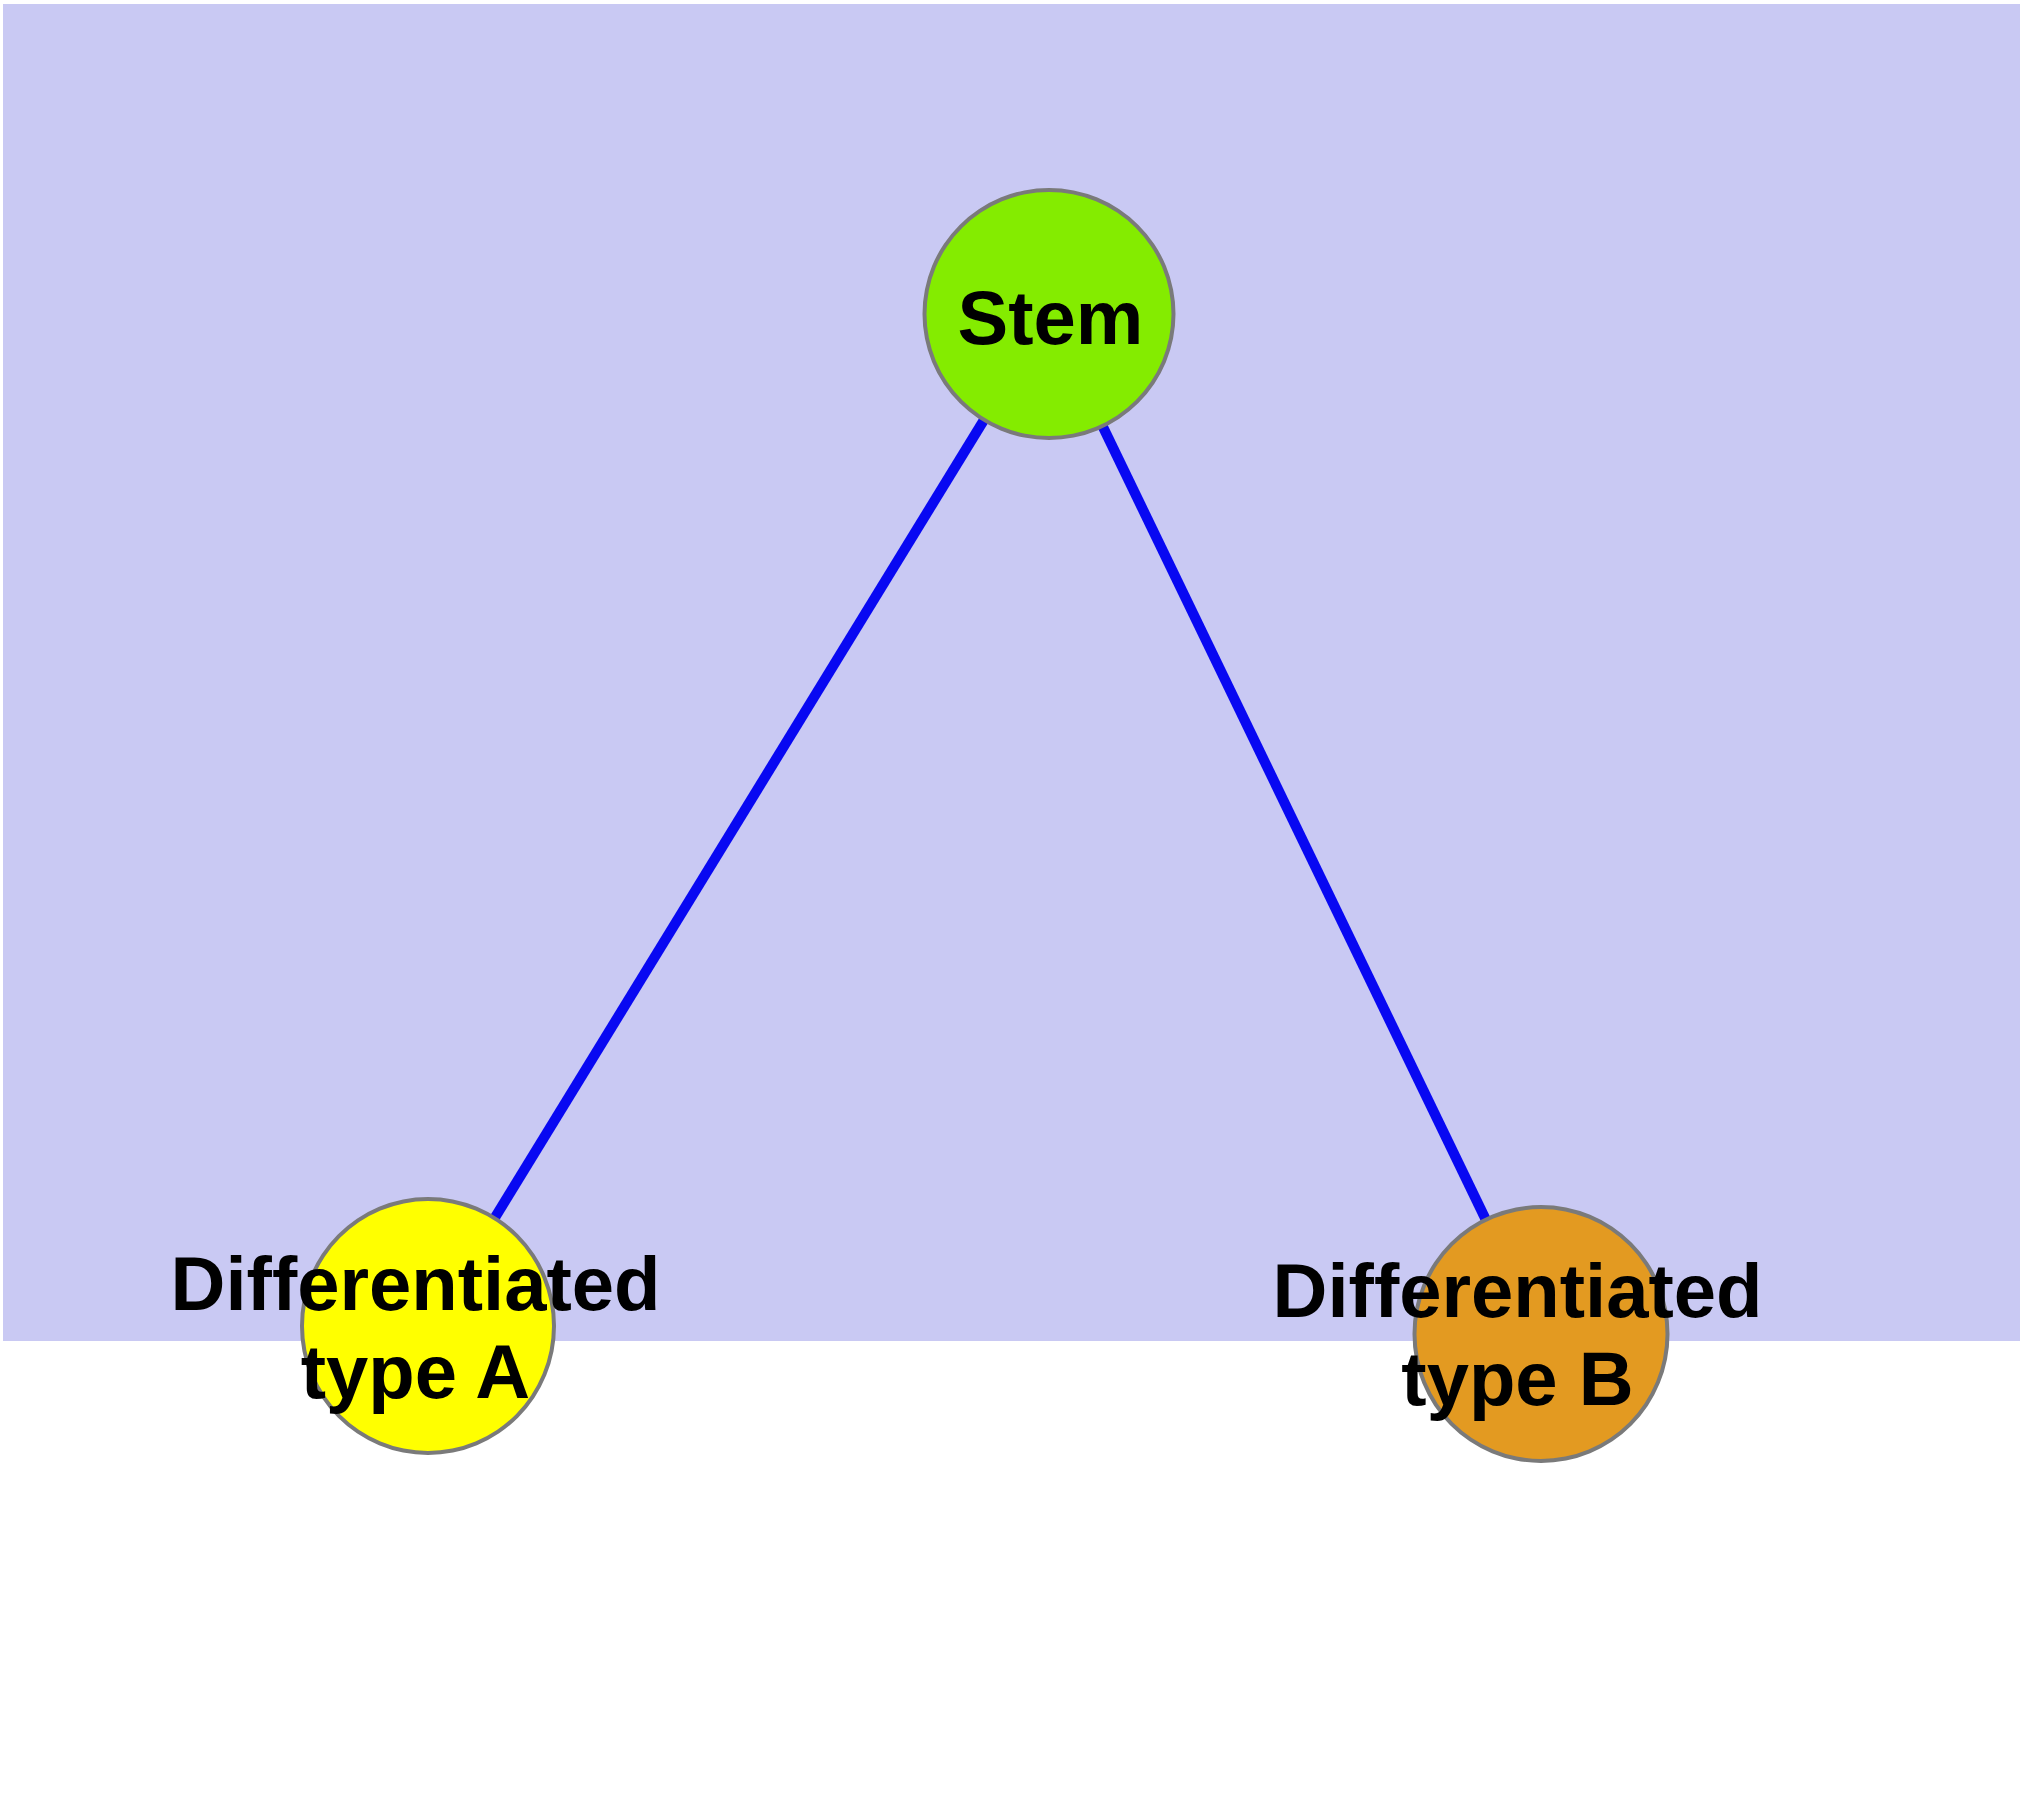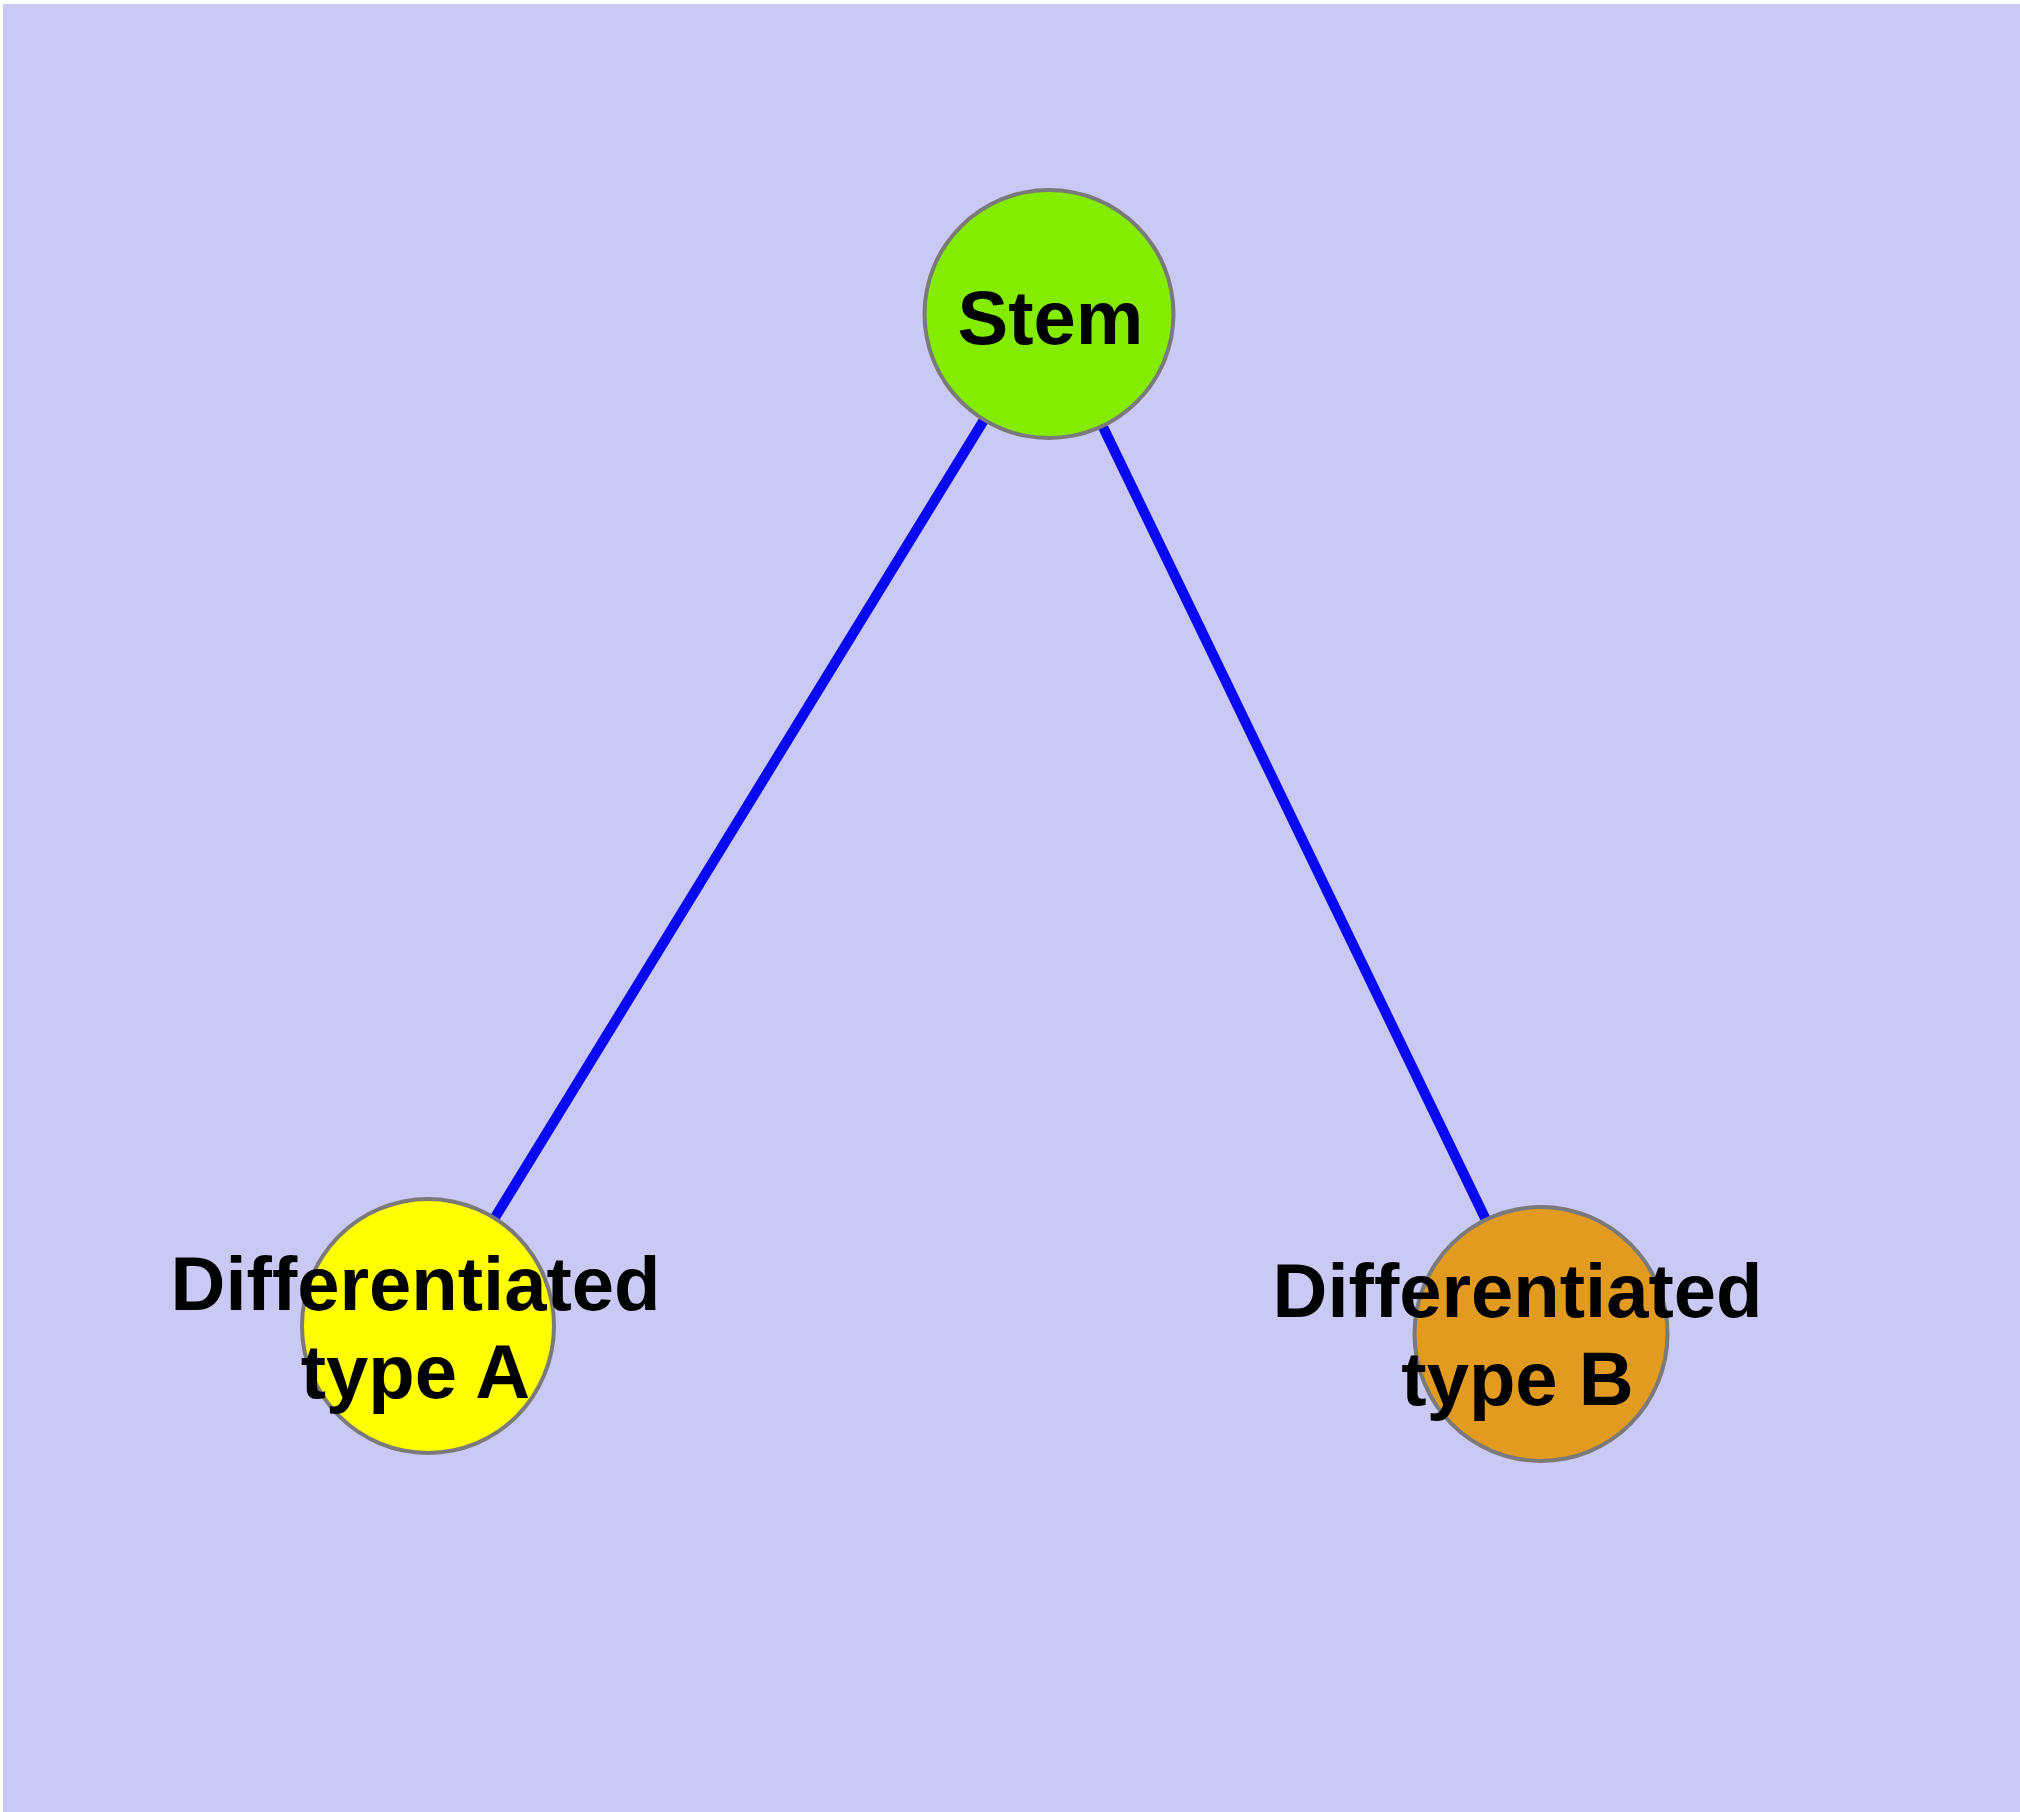--- a/index.html
+++ b/index.html
@@ -7,21 +7,21 @@
     padding: 0;
     background: #ffffff;
     width: 2021px;
     height: 1812px;
     overflow: hidden;
     font-family: "Liberation Sans", sans-serif;
   }
   #stage {
     position: relative;
     width: 2021px;
-    height: 1812px;
+    height: 1341px;
     background: #ffffff;
     border-radius: 24px;
   }
   
   #canvas {
     position: absolute;
     left: 2.5px;
     top: 4.2px;
     right: 0;
     bottom: 0;

